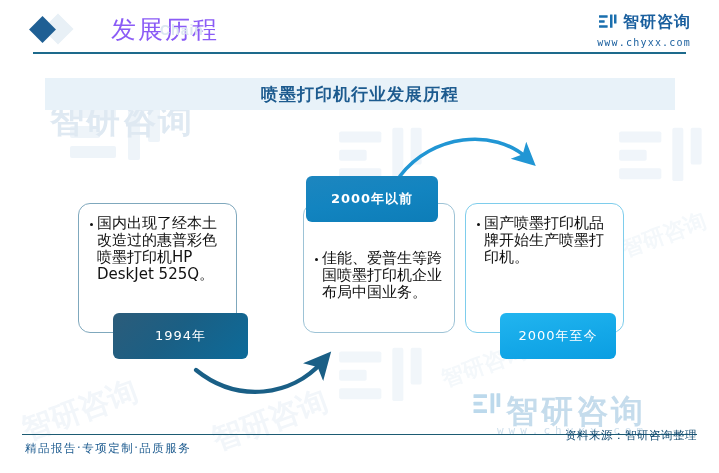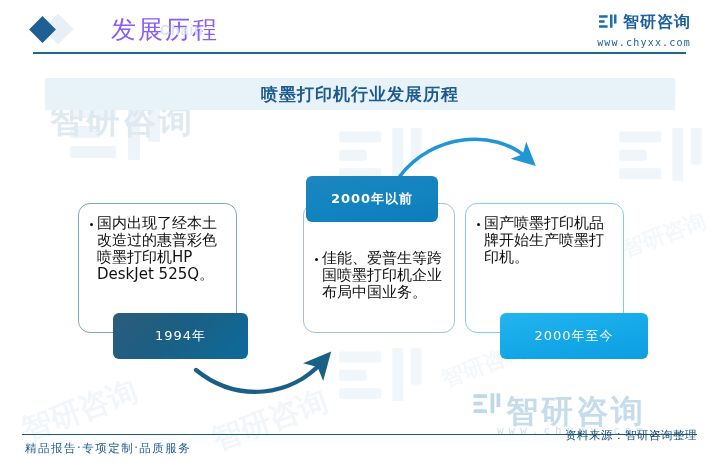--- a/index.html
+++ b/index.html
@@ -327,19 +327,19 @@
   <div class="card" style="left:271px;top:203px;width:152px;height:130px;border:1.6px solid #9dc3d6;margin-left:32px;">
     <div class="bullet-dot" style="left:11px;top:54px;"></div>
     <div class="card-text" style="left:18px;top:46px;width:132px;">佳能、爱普生等跨国喷墨打印机企业布局中国业务。</div>
   </div>
   <div class="badge badge-mid" style="left:306px;top:176px;width:132px;height:46px;font-weight:bold;">2000年以前</div>
 
   <div class="card" style="left:465px;top:203px;width:159px;height:130px;border:1.6px solid #7ecdec;">
     <div class="bullet-dot" style="left:11px;top:19px;"></div>
     <div class="card-text" style="left:18px;top:11px;width:132px;">国产喷墨打印机品牌开始生产喷墨打印机。</div>
   </div>
-  <div class="badge badge-light" style="left:500px;top:313px;width:148px;height:46px;">2000年至今</div>
+  <div class="badge badge-light" style="left:500px;top:313px;width:116px;height:46px;">2000年至今</div>
 
   <div id="footer-rule"></div>
   <div id="footer-right">资料来源：智研咨询整理</div>
   <div id="footer-left">精品报告·专项定制·品质服务</div>
 
 </div>
 
 </body></html>

